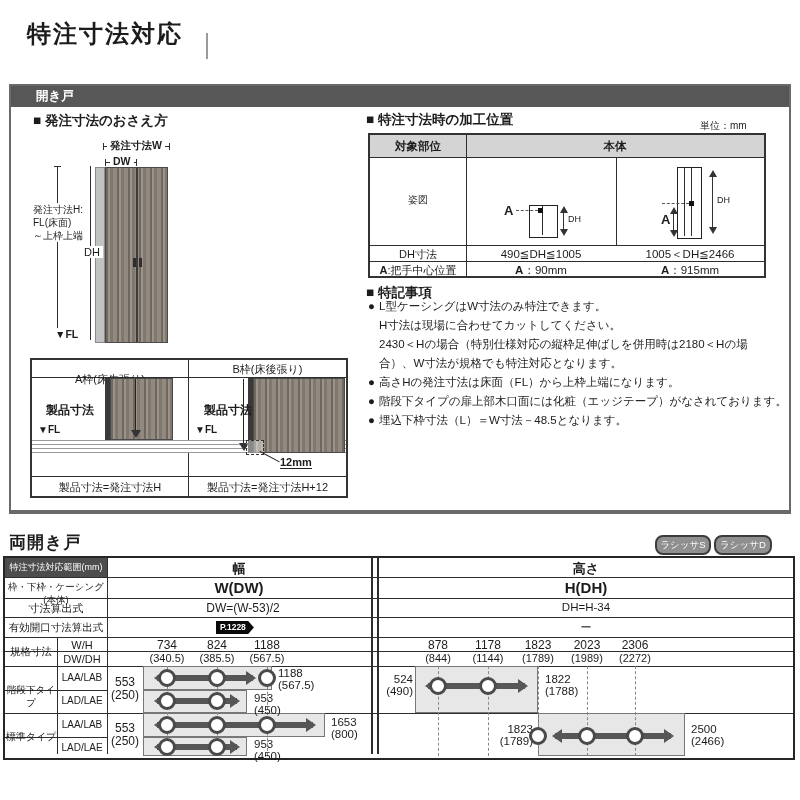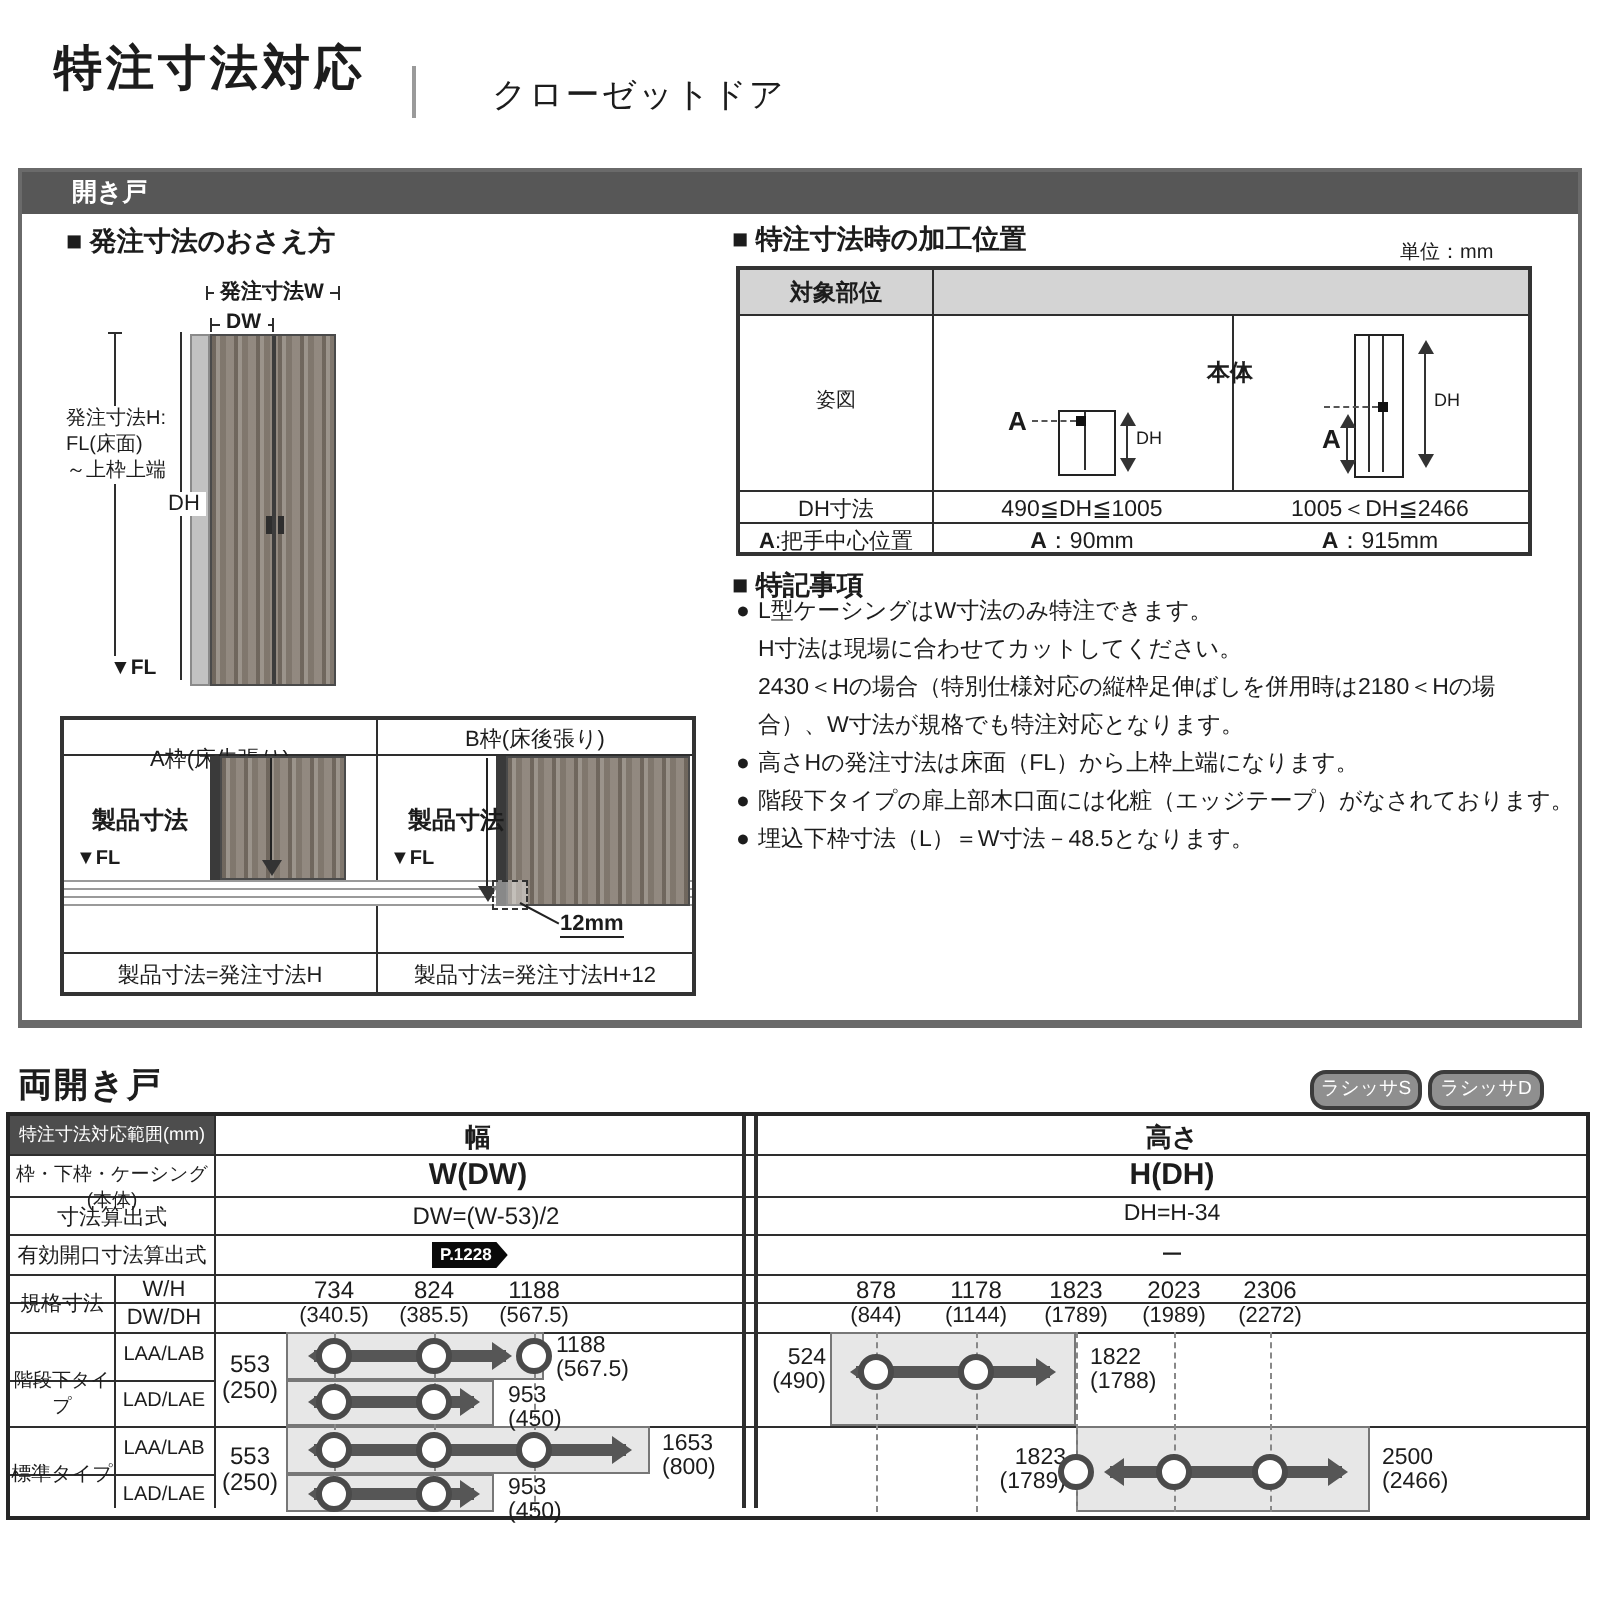--- a/index.html
+++ b/index.html
@@ -64,21 +64,20 @@
   .pref{position:absolute;background:#0a0a0a;color:#fff;font-size:8.5px;font-weight:bold;line-height:13px;
         padding:0 8px 0 4px;clip-path:polygon(0 0,85% 0,100% 50%,85% 100%,0 100%);}
 </style>
 </head>
 <body>
 
 <div class="page">
 
   <div class="abs title" style="left:27px;top:18px;">特注寸法対応</div>
   <div class="abs titlediv" style="left:206px;top:33px;"></div>
-  <div class="abs subtitle" style="left:246px;top:36px;">クローゼットドア</div>
 
   <div class="box1">
     <div class="bar1">開き戸</div>
   </div>
 
   <div class="abs h2x" style="left:33px;top:112px;">■ 発注寸法のおさえ方</div>
 
   <div>
     <div class="abs framestrip" style="left:95px;top:167px;width:10px;height:176px;"></div>
     <div class="abs wood" style="left:105px;top:167px;width:63px;height:176px;"></div>
@@ -144,21 +143,21 @@
   <div class="abs t10" style="left:700px;top:119px;">単位：mm</div>
 
   <div class="mtab" style="left:368px;top:133px;width:398px;height:145px;">
     <div class="abs gray" style="left:0;top:0;width:394px;height:22px;"></div>
     <div class="hl" style="left:0;top:22px;width:394px;"></div>
     <div class="hl" style="left:0;top:110px;width:394px;"></div>
     <div class="hl" style="left:0;top:126px;width:394px;"></div>
     <div class="vl" style="left:96px;top:0;height:141px;"></div>
     <div class="vl" style="left:246px;top:22px;height:88px;"></div>
     <div class="abs t115 b c" style="left:0;top:4px;width:96px;">対象部位</div>
-    <div class="abs t115 b c" style="left:96px;top:4px;width:298px;margin-top:40px;">本体</div>
+    <div class="abs t115 b c" style="left:96px;top:4px;width:298px;">本体</div>
     <div class="abs t10 c" style="left:0;top:58px;width:96px;">姿図</div>
 
     <div>
       <div class="abs" style="left:159px;top:70px;width:27px;height:31px;border:1.5px solid #222;"></div>
       <div class="vl" style="left:172px;top:71px;height:29px;"></div>
       <div class="dot" style="left:168px;top:73px;"></div>
       <div class="dashh" style="left:146px;top:75px;width:22px;"></div>
       <div class="abs b" style="left:134px;top:68px;font-size:13px;">A</div>
       <div class="varr" style="left:193px;top:74px;height:24px;"></div>
       <div class="abs" style="left:198px;top:79px;font-size:9px;">DH</div>

